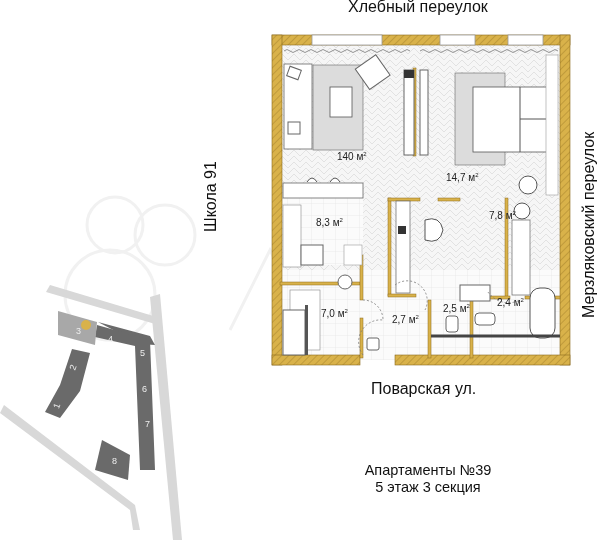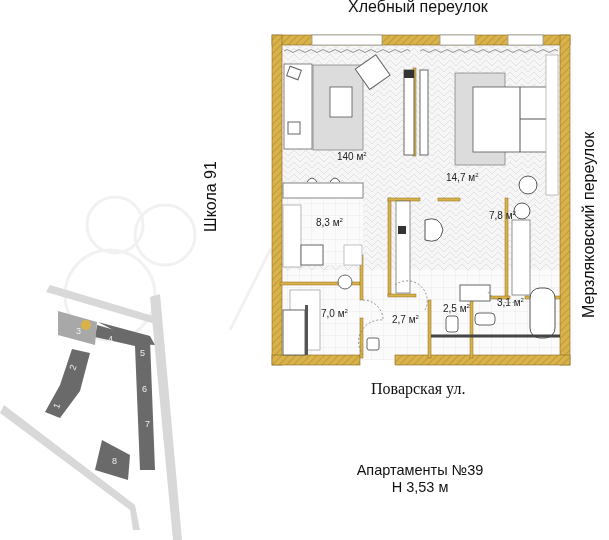--- a/index.html
+++ b/index.html
@@ -2,21 +2,21 @@
 <html><head>
 <meta charset="utf-8">
 <style>
   html,body{margin:0;padding:0;background:#ffffff;}
   body{width:609px;height:540px;position:relative;overflow:hidden;font-family:"Liberation Sans",sans-serif;color:#111;}
   .abs{position:absolute;}
   .street{font-size:16px;color:#111;white-space:nowrap;}
   .vert{transform-origin:left top;}
   .area{font-size:10px;color:#222;white-space:nowrap;}
   .area sup{font-size:6px;}
-  .info{position:absolute;left:340px;top:462px;width:160px;text-align:center;font-size:14.5px;line-height:17px;color:#111;}
+  .info{position:absolute;left:348px;top:462px;width:160px;text-align:center;font-size:14.5px;line-height:17px;color:#111;}
   svg{position:absolute;left:0;top:0;}
 </style>
 </head>
 <body>
 
 <svg width="609" height="540">
   <g fill="none" stroke="#f1f1f1" stroke-width="3">
     <circle cx="115" cy="225" r="28"></circle>
     <circle cx="165" cy="235" r="30"></circle>
     <circle cx="110" cy="295" r="45"></circle>
@@ -122,31 +122,31 @@
   <g fill="none" stroke="#777" stroke-dasharray="2 2" stroke-width="0.8">
     <path d="M363 300 A20 20 0 0 1 383 320"></path>
     <path d="M363 355 A22 22 0 0 1 383 320"></path>
     <path d="M395 285 A20 20 0 0 1 425 310"></path>
     <path d="M488 292 A25 25 0 0 0 520 300"></path>
   </g>
 </svg>
 
 <div class="abs street" style="left:348px;top:-2px;">Хлебный переулок</div>
 <div class="abs street vert" style="left:580px;top:318px;transform:rotate(-90deg);">Мерзляковский переулок</div>
-<div class="abs street" style="left:371px;top:380px;font-family:Liberation Serif, serif;">Поварская ул.</div>
+<div class="abs street" style="left:371px;top:380px;">Поварская ул.</div>
 <div class="abs street vert" style="left:202px;top:232px;transform:rotate(-90deg);">Школа  91</div>
 
 <div class="abs area" style="left:337px;top:151px;"><span>140 м</span><sup>2</sup></div>
 <div class="abs area" style="left:446px;top:172px;"><span>14,7 м</span><sup>2</sup></div>
 <div class="abs area" style="left:316px;top:217px;"><span>8,3 м</span><sup>2</sup></div>
 <div class="abs area" style="left:489px;top:210px;"><span>7,8 м</span><sup>2</sup></div>
 <div class="abs area" style="left:321px;top:308px;"><span>7,0 м</span><sup>2</sup></div>
 <div class="abs area" style="left:392px;top:314px;"><span>2,7 м</span><sup>2</sup></div>
 <div class="abs area" style="left:443px;top:303px;"><span>2,5 м</span><sup>2</sup></div>
-<div class="abs area" style="left:497px;top:297px;"><span>3,1 м</span><sup>2</sup></div>
+<div class="abs area" style="left:497px;top:297px;"><span>2,4 м</span><sup>2</sup></div>
 
 <svg width="609" height="540">
   <g fill="#d8d8d8">
     <polygon points="46,292 50,285 160,318 162,326"></polygon>
     <polygon points="150,297 160,294 182,540 173,540"></polygon>
     <polygon points="0,413 4,405 135,505 140,530 133,530 130,510"></polygon>
   </g>
   <g fill="#6a6a6a">
     <polygon points="98,322 150,336 155,345 140,344"></polygon>
     <polygon points="97,325 150,340 155,470 140,470 135,346 95,337"></polygon>
@@ -162,14 +162,14 @@
     <text x="108" y="342">4</text>
     <text x="140" y="356">5</text>
     <text x="142" y="392">6</text>
     <text x="145" y="427">7</text>
     <text x="112" y="464">8</text>
   </g>
 </svg>
 
 <div class="info">
   <div>Апартаменты  №39</div>
-  <div>H 3,53 м</div>
+  <div>5 этаж  3 секция</div>
 </div>
 
 </body></html>

